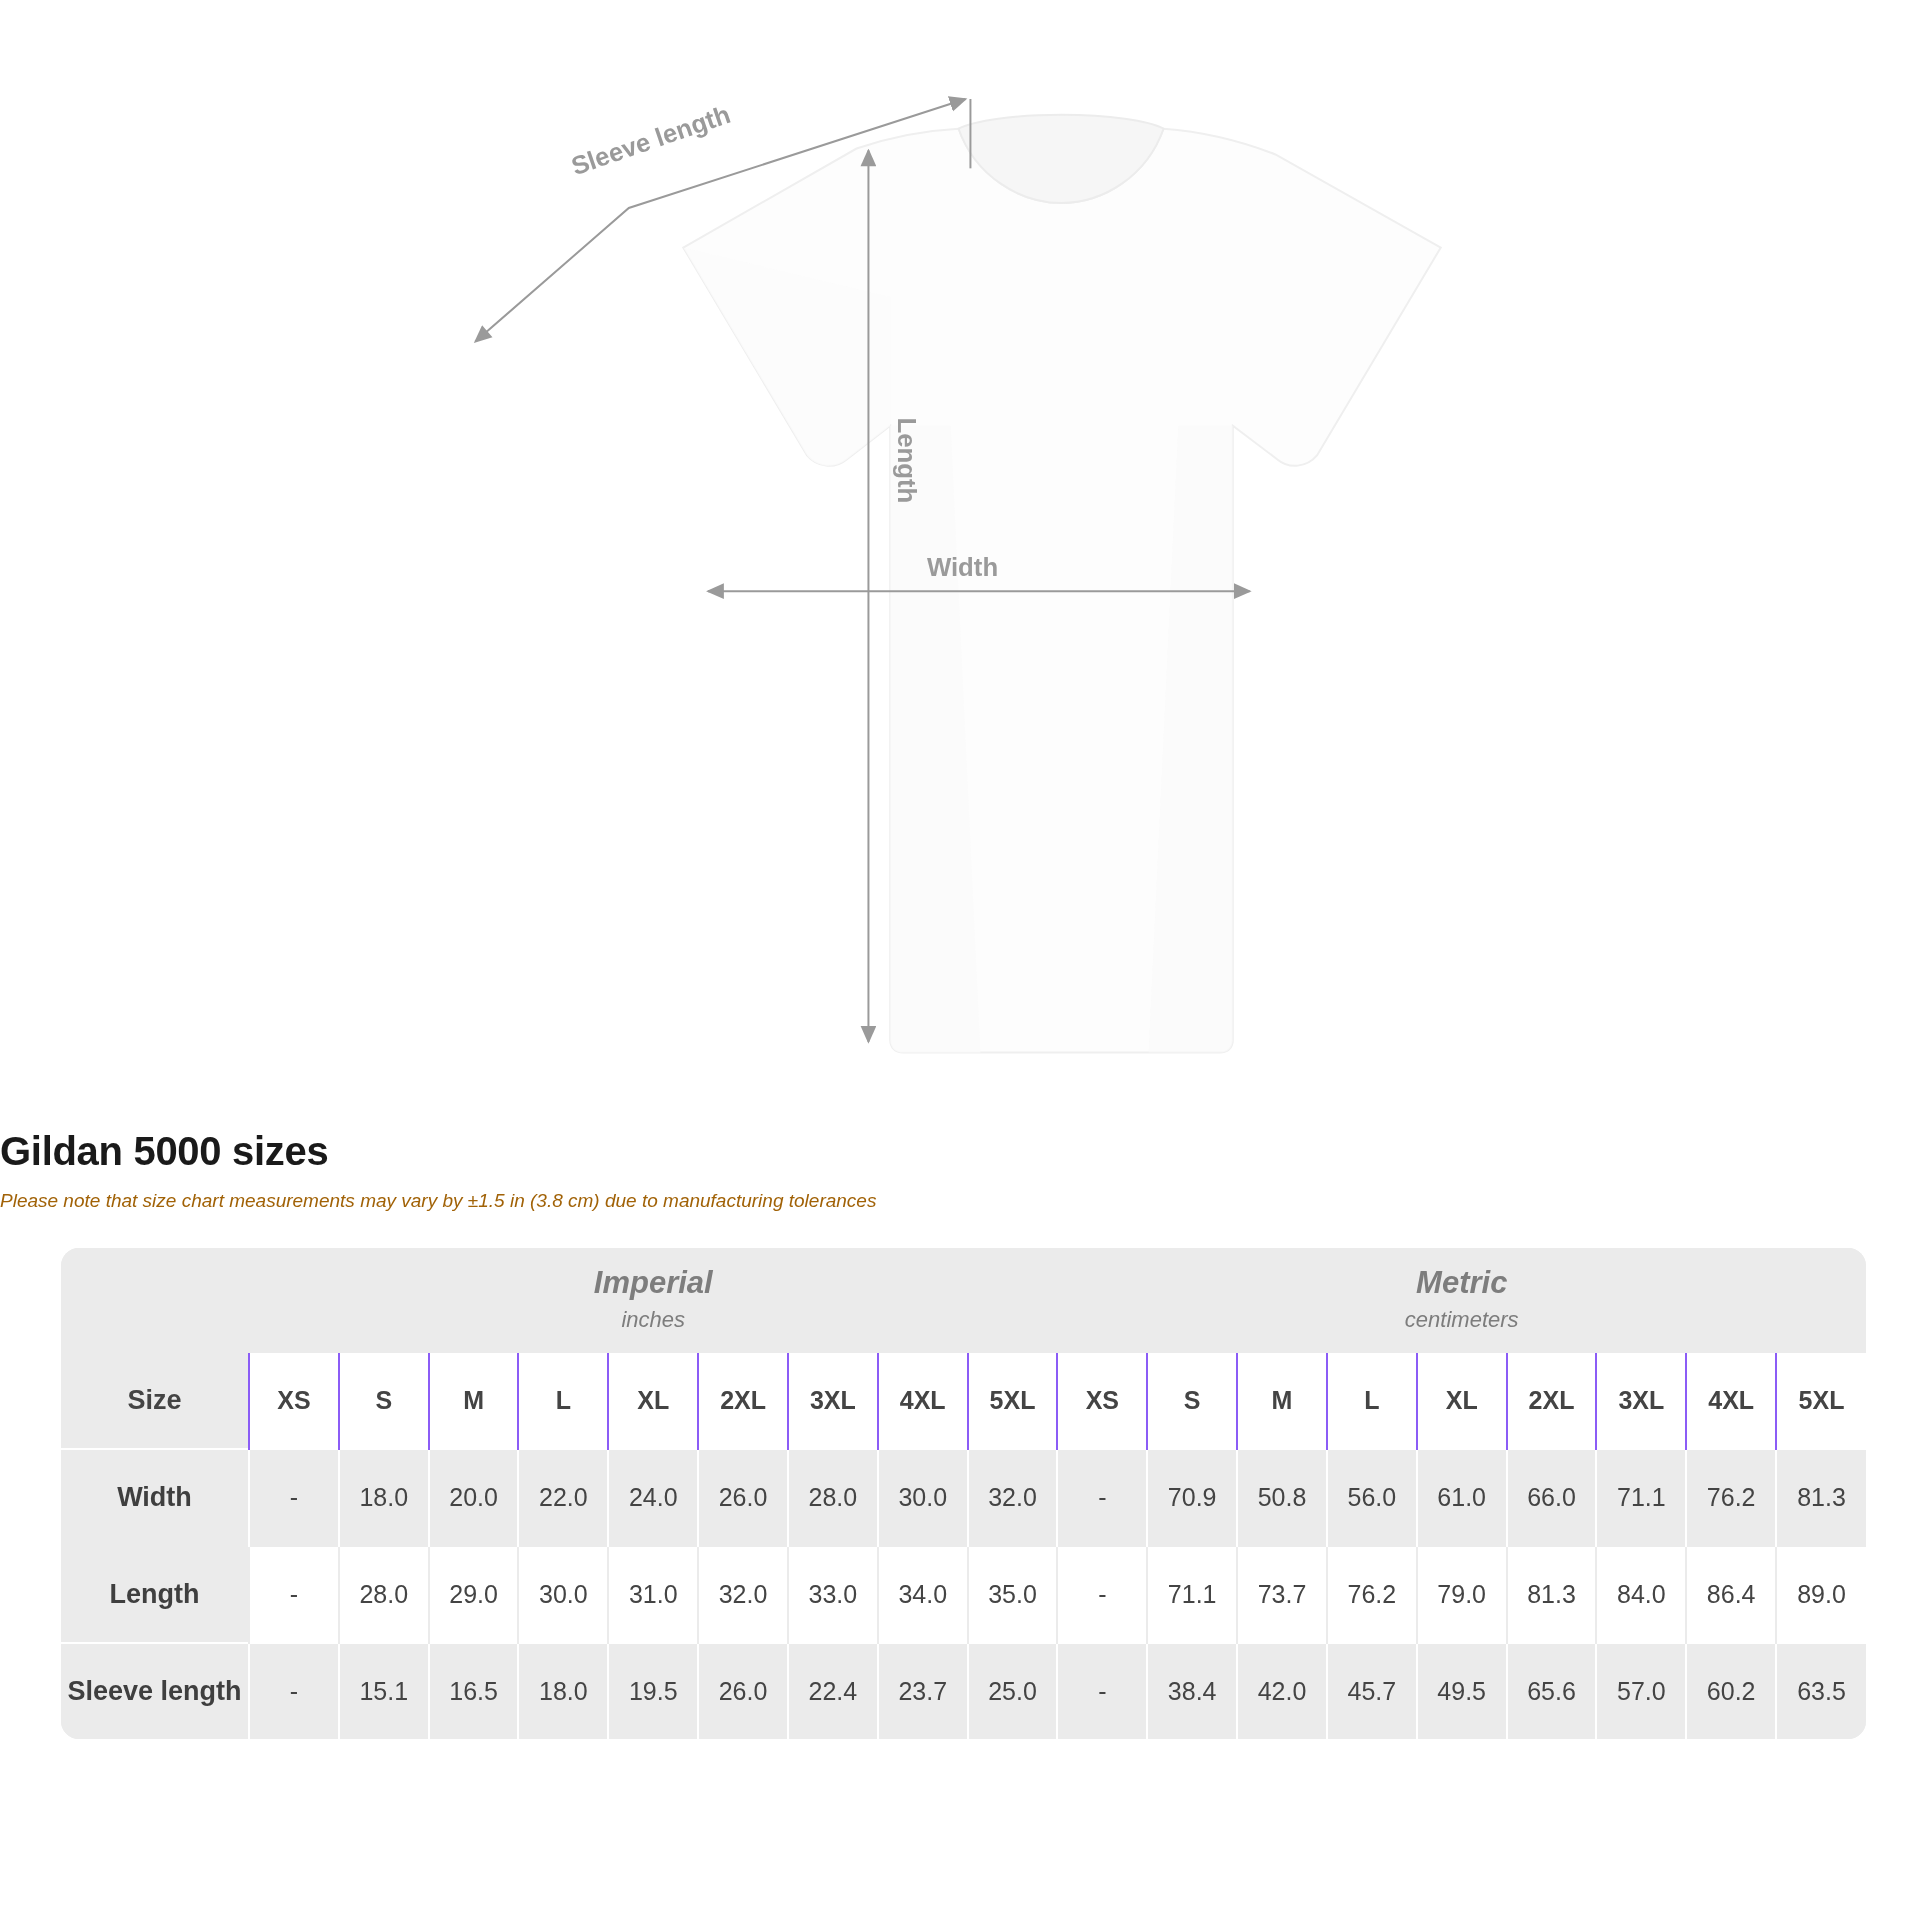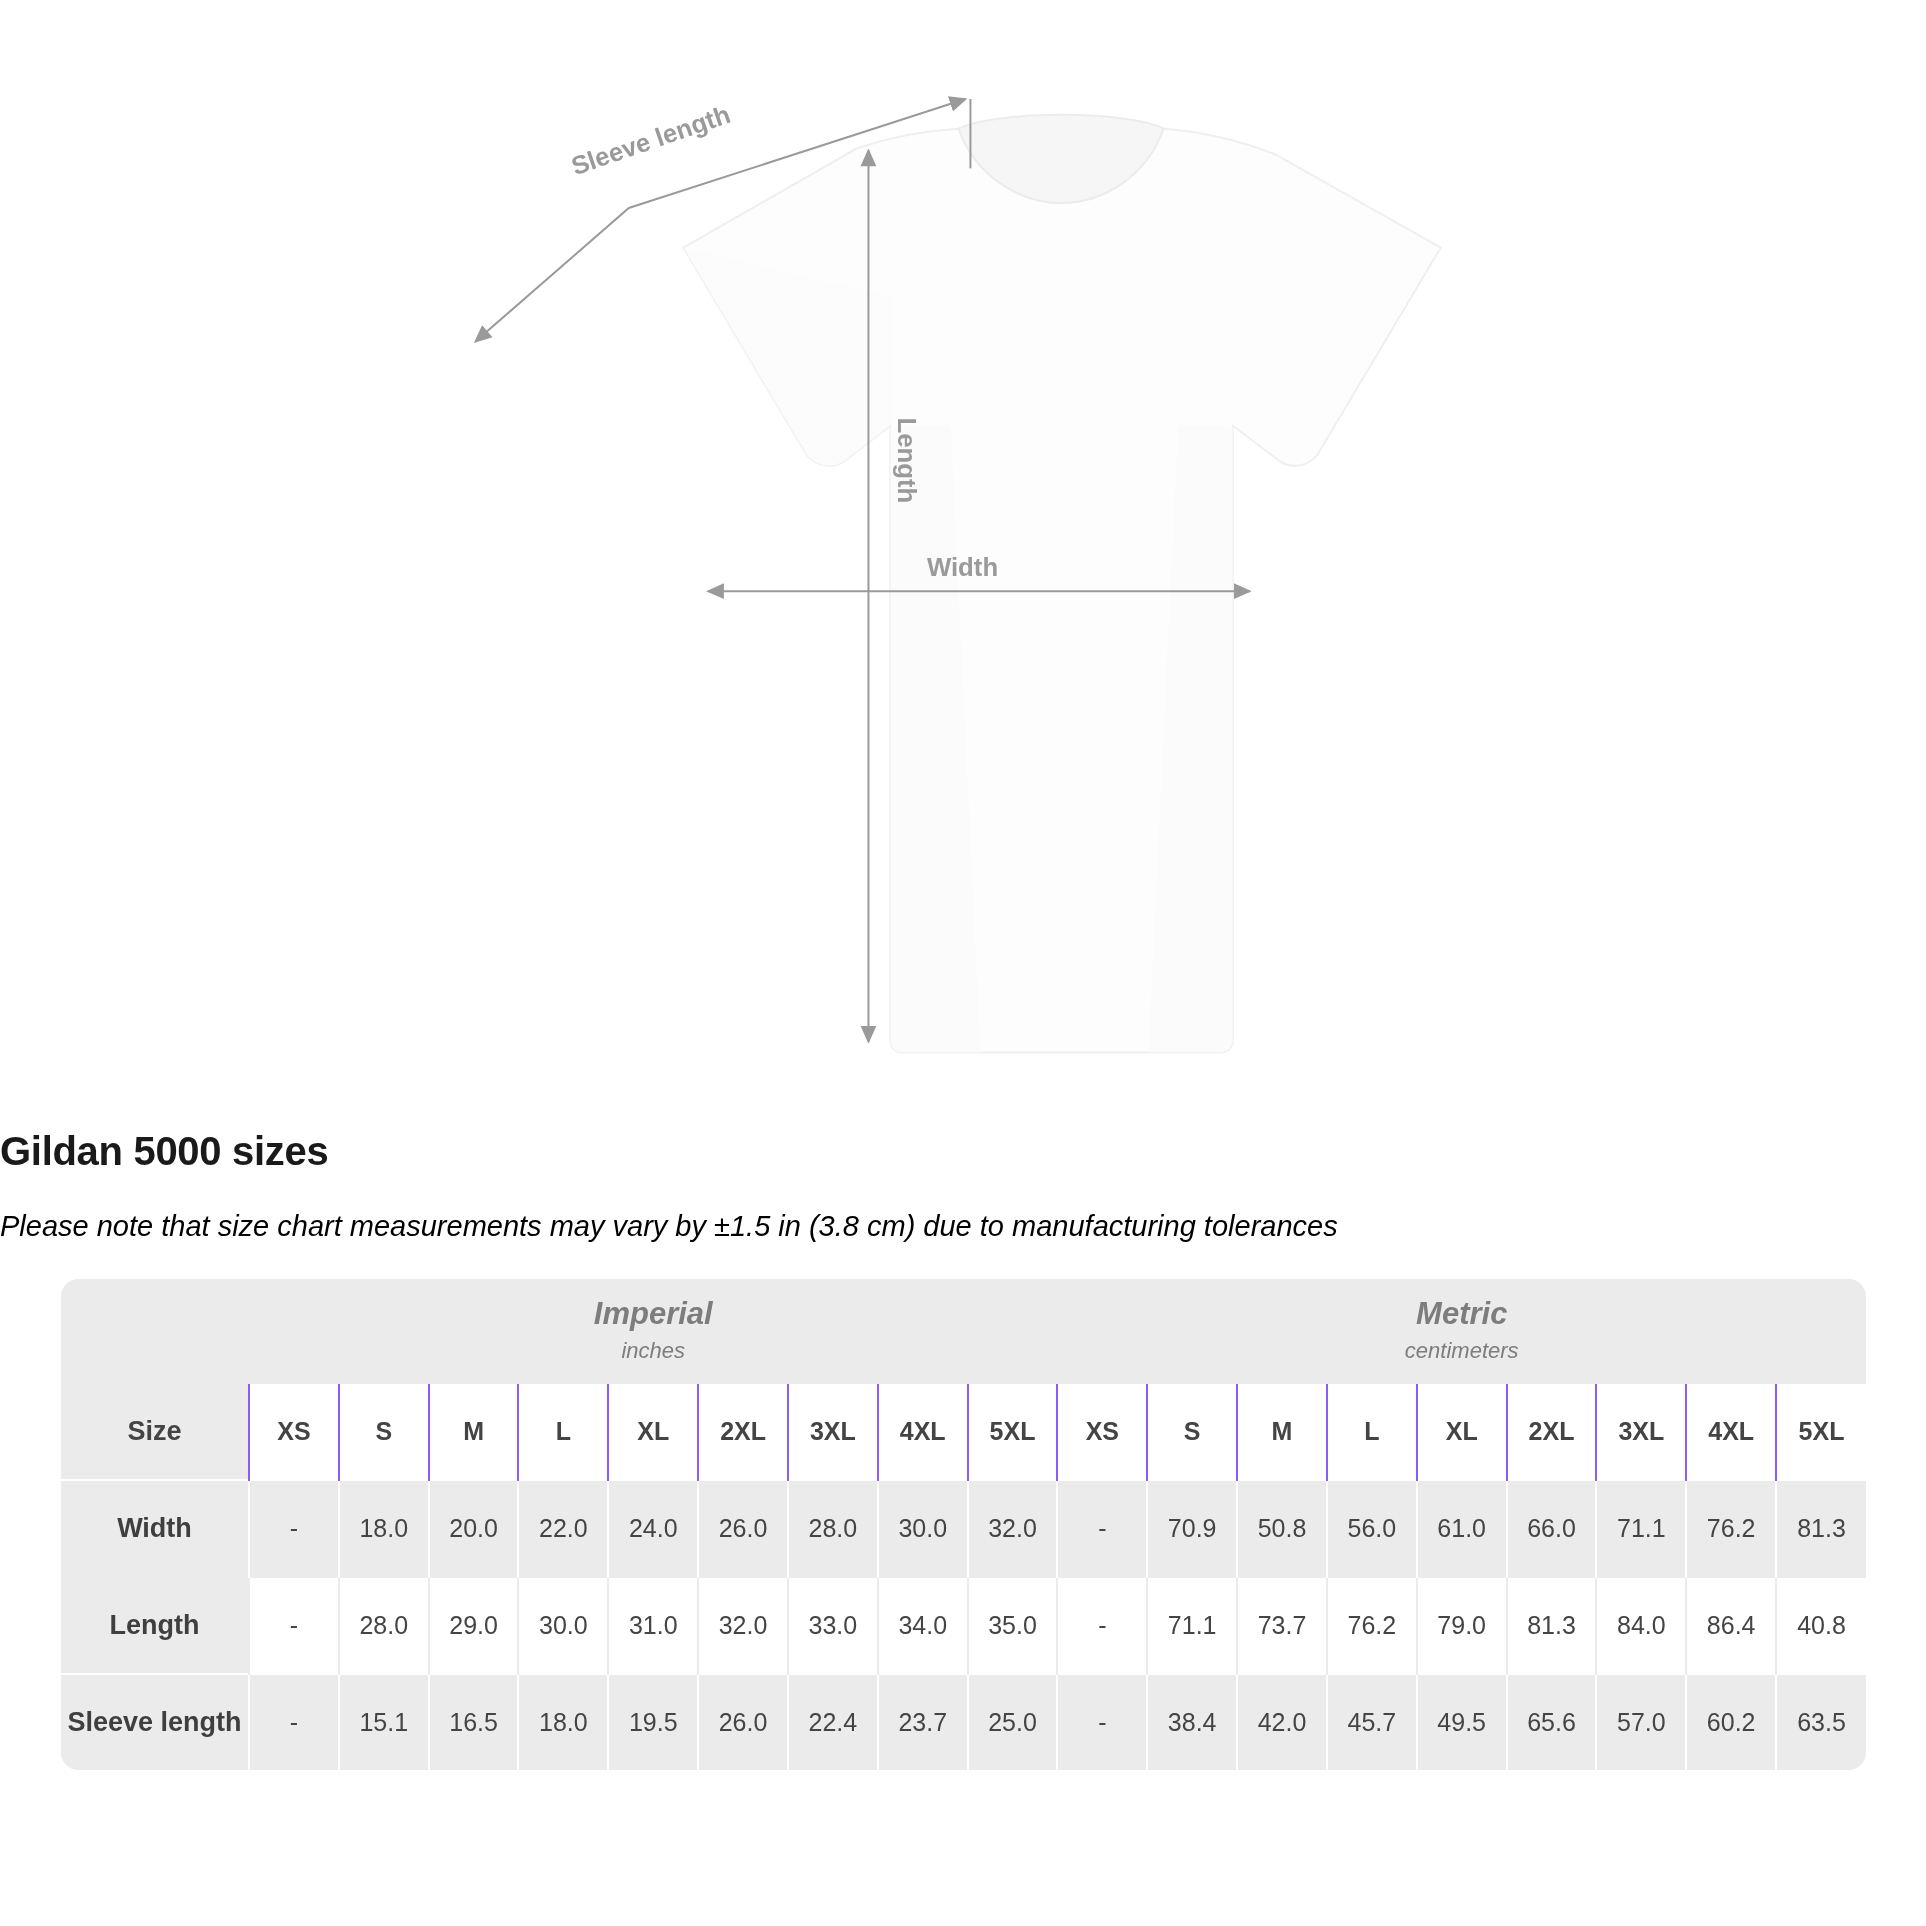--- a/index.html
+++ b/index.html
@@ -35,24 +35,24 @@
   .title-block {
     margin-top: 20px;
   }
   .chart-title {
     font-size: 40px;
     font-weight: bold;
     color: #1a1a1a;
     letter-spacing: -0.3px;
   }
   .chart-note {
-    font-size: 29px;
+    font-size: 19px;
     font-style: italic;
-    color: #000000;
-    margin-top: 36px;
+    color: #a16207;
+    margin-top: 16px;
   }
 
   
   .table-wrap {
     margin: 36px 61px 0 61px;
     border-radius: 18px;
     overflow: hidden;
     background: #ebebeb;
   }
   table.size-table {
@@ -258,21 +258,21 @@
             <td>34.0</td>
             <td>35.0</td>
             <td>-</td>
             <td>71.1</td>
             <td>73.7</td>
             <td>76.2</td>
             <td>79.0</td>
             <td>81.3</td>
             <td>84.0</td>
             <td>86.4</td>
-            <td>40.8</td>
+            <td>89.0</td>
           </tr>
           <tr class="data-row shade">
             <td class="rowlabel">Sleeve length</td>
             <td>-</td>
             <td>15.1</td>
             <td>16.5</td>
             <td>18.0</td>
             <td>19.5</td>
             <td>26.0</td>
             <td>22.4</td>

